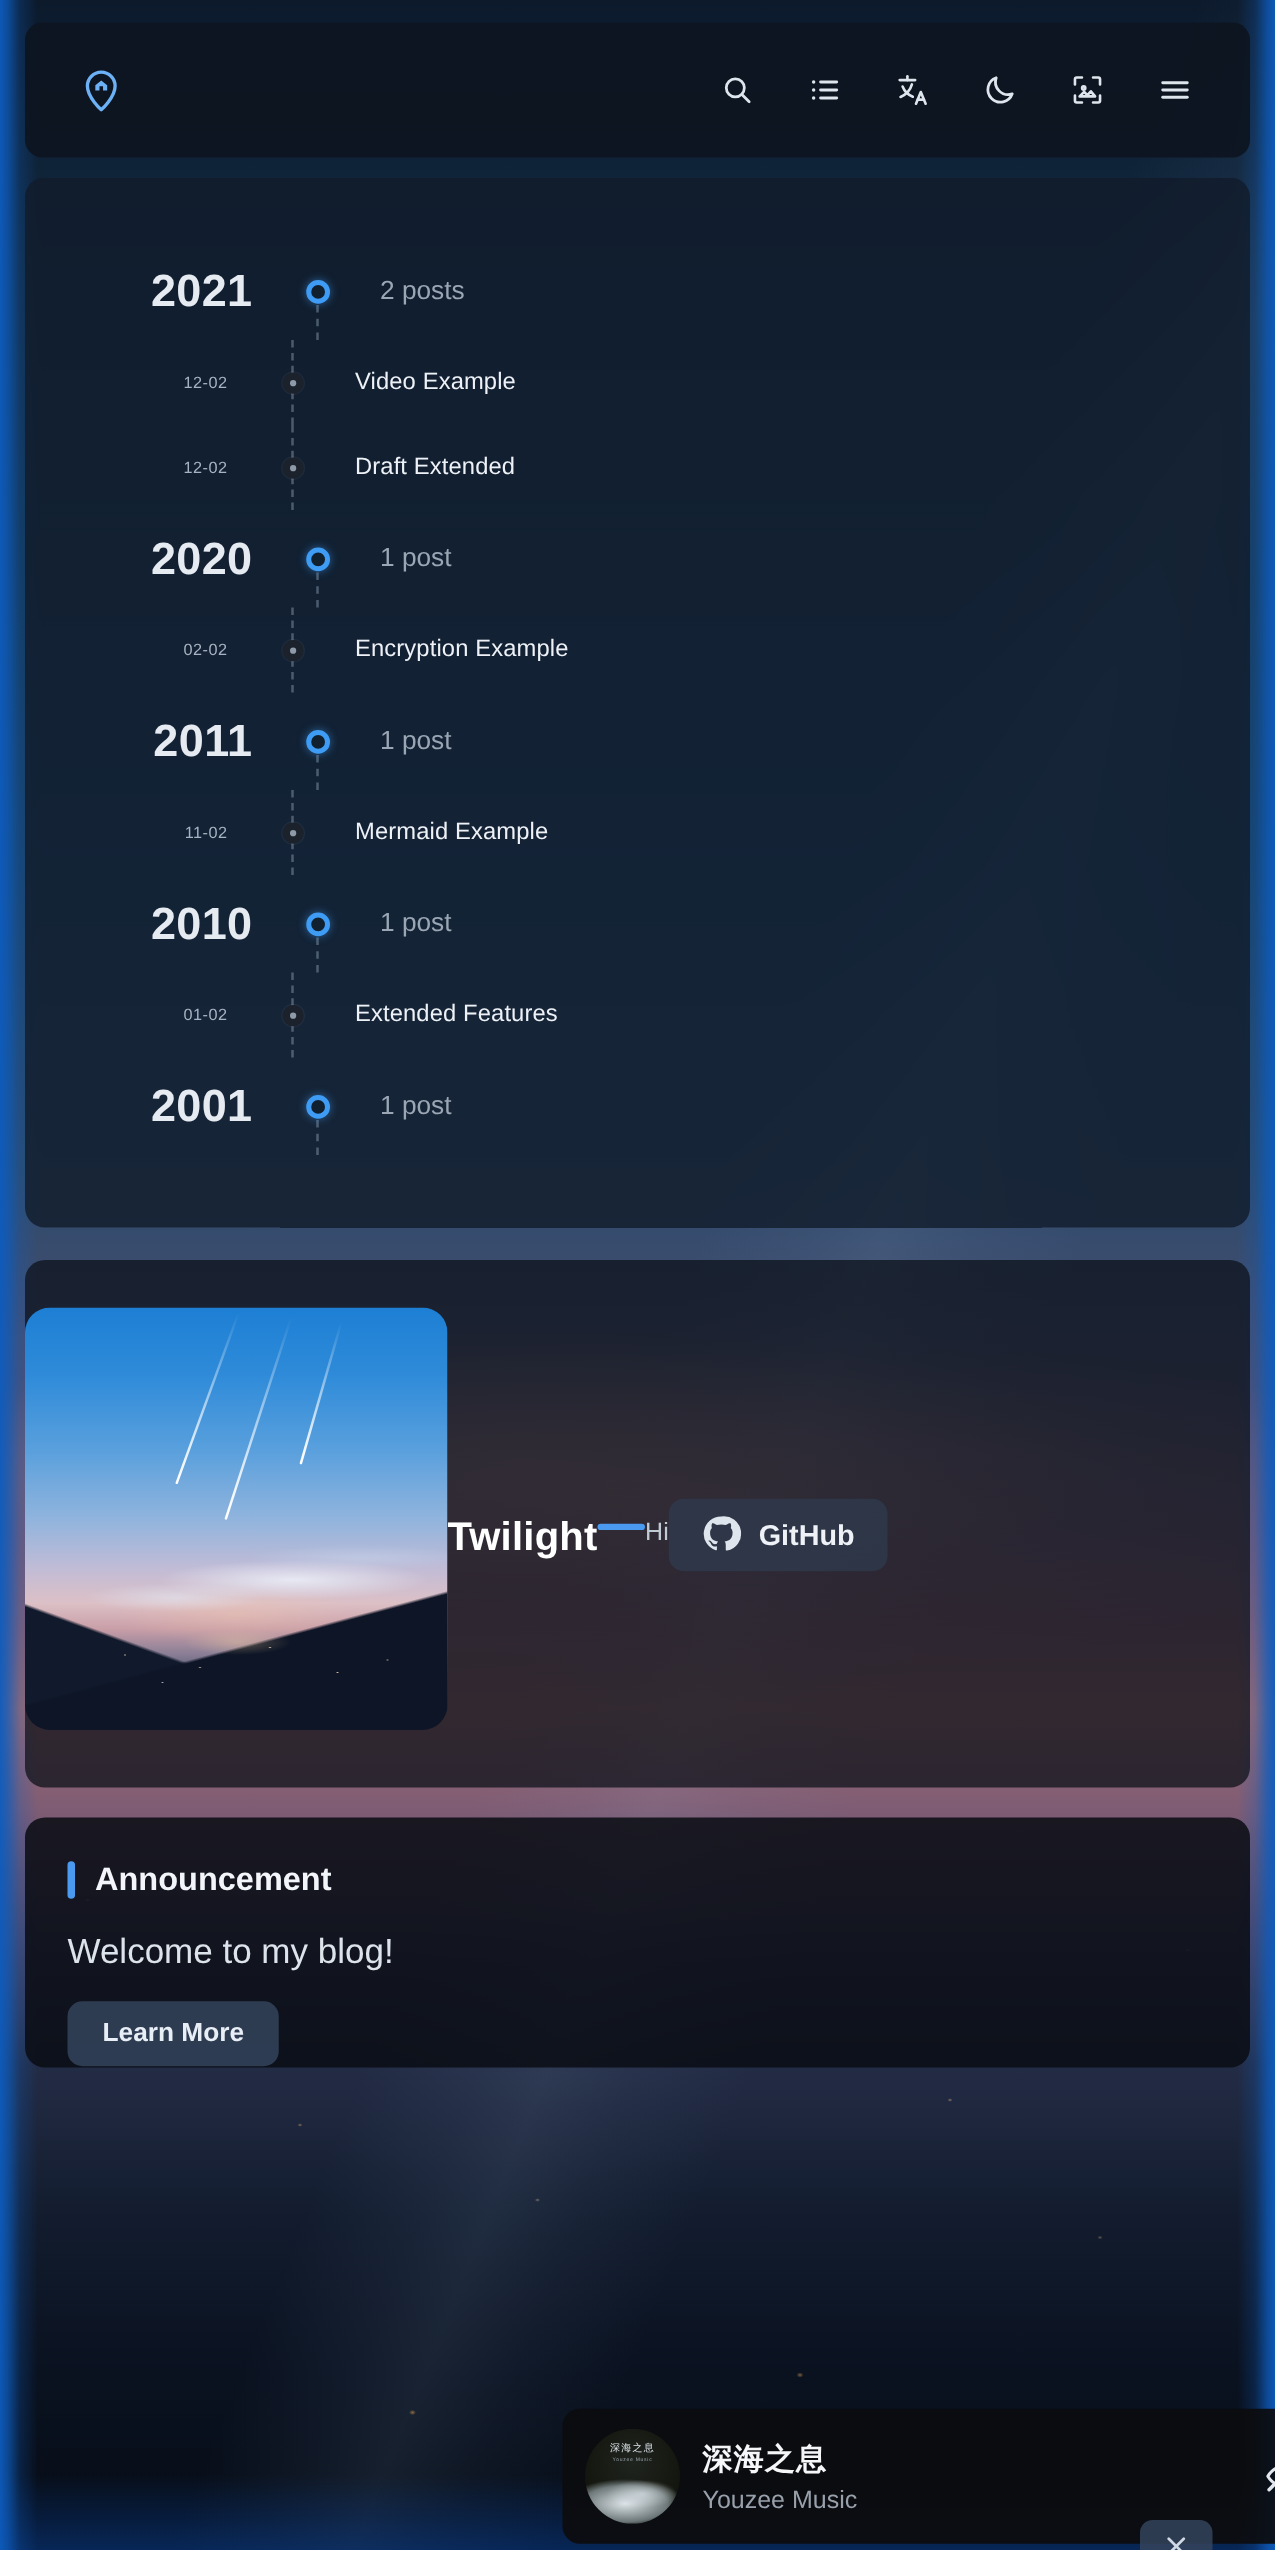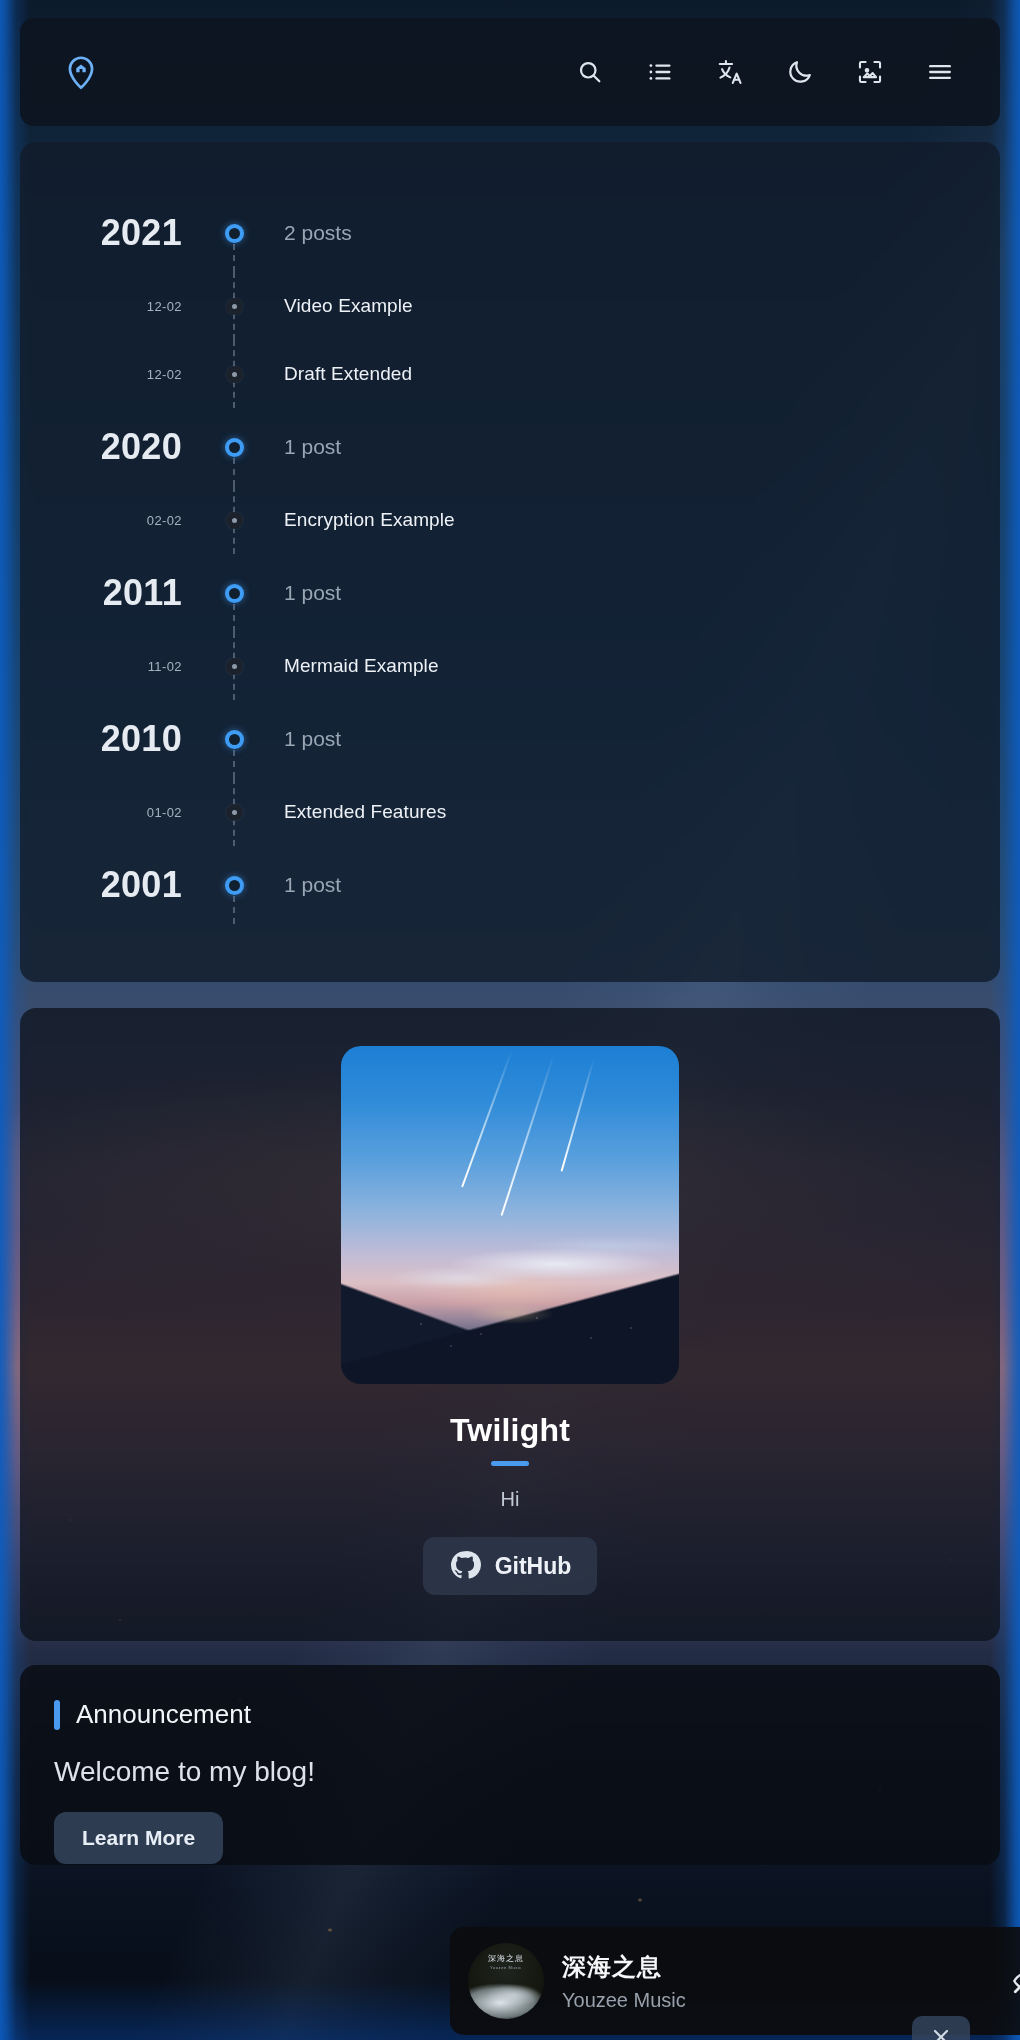--- a/index.html
+++ b/index.html
@@ -108,21 +108,21 @@
     padding: 52px 0 58px 0;
     backdrop-filter: blur(2px);
   }
 
   .tl-row {
     display: grid;
     grid-template-columns: 190px 48px 1fr;
     align-items: center;
     position: relative;
   }
-  .tl-row.year   { height: 78px; }
+  .tl-row.year   { height: 78px; padding-left: 20px; }
   .tl-row.post   { height: 68px; }
 
   .tl-left {
     text-align: right;
     padding-right: 28px;
     white-space: nowrap;
   }
   .tl-year-label {
     font-size: 36px;
     font-weight: 700;
@@ -195,21 +195,21 @@
     letter-spacing: .1px;
   }
 
   
   .profile-card {
     margin-top: 26px;
     background: rgba(12,17,25,.74);
     border-radius: 16px;
     padding: 38px 0 46px 0;
     display: flex;
-    flex-direction: column;
+    flex-direction: row;
     align-items: center;
   }
   .avatar {
     width: 338px; height: 338px;
     border-radius: 20px;
     overflow: hidden;
     cursor: pointer;
     position: relative;
     background:
       
@@ -305,21 +305,21 @@
     align-items: center;
     gap: 16px;
   }
   .announce-bar {
     width: 6px; height: 30px;
     border-radius: 3px;
     background: #4a9bf0;
   }
   .announce-title {
     font-size: 26px;
-    font-weight: 400;
+    font-weight: 700;
     color: #f2f5f9;
   }
   .announce-body {
     margin-top: 26px;
     font-size: 28px;
     color: #dde3ea;
   }
   .announce-more {
     margin-top: 24px;
     display: inline-block;

